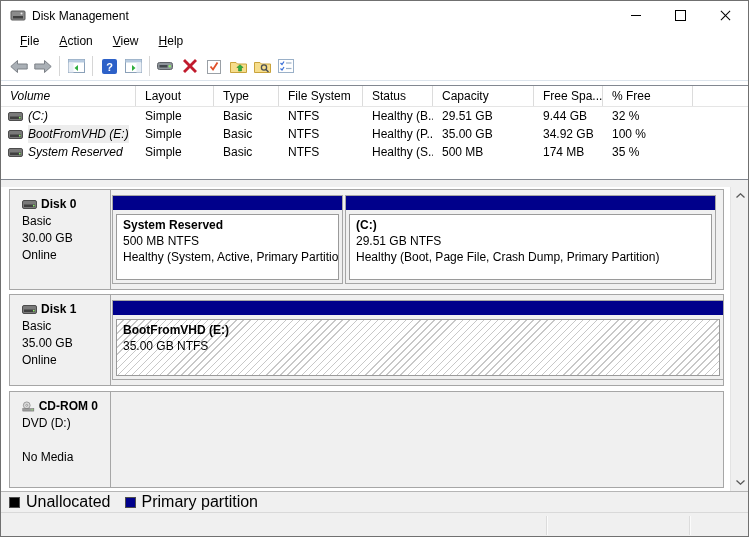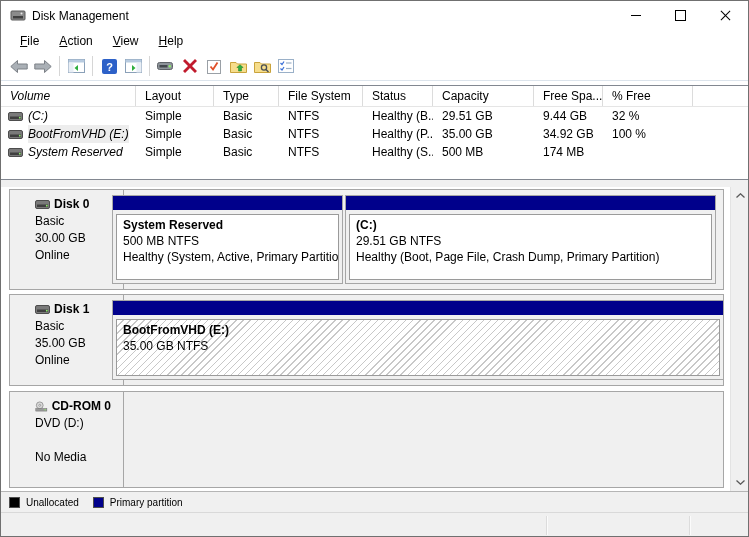--- a/index.html
+++ b/index.html
@@ -39,38 +39,38 @@
   .vol-cell{display:flex;align-items:center;gap:5px;padding-left:7px;}
   .sel-label{background:#ededed;}
   
   .splitter{position:absolute;top:179px;left:0;right:0;height:7px;background:#f0f0f0;}
   
   .graph-pane{position:absolute;top:186px;left:0;width:749px;height:304px;background:#fff;overflow:hidden;}
   .disk-row{position:absolute;left:8px;width:715px;box-sizing:border-box;border:1px solid #a6a6a6;background:#f0f0f0;}
   .row-disk0{top:2px;height:101px;}
   .row-disk1{top:107px;height:92px;}
   .row-cdrom{top:204px;height:97px;}
-  .disk-label{position:absolute;left:17px;top:0;bottom:0;width:97px;box-sizing:border-box;border-right:1px solid #a6a6a6;background:#f0f0f0;padding:6px 12px 0 8px;font-size:12px;line-height:17px;}
+  .disk-label{position:absolute;left:4px;top:0;bottom:0;width:97px;box-sizing:border-box;border-right:1px solid #a6a6a6;background:#f0f0f0;padding:6px 12px 0 8px;font-size:12px;line-height:17px;}
   .disk-name-line{display:flex;align-items:center;gap:4px;font-weight:bold;white-space:nowrap;}
   .media-status{margin-top:17px;}
   .part-area{position:absolute;left:98px;top:0;right:0;bottom:0;}
   .part-cell{position:absolute;top:5px;bottom:5px;box-sizing:border-box;border:1px solid #a6a6a6;background:#f0f0f0;}
   .p-sysres{left:4px;width:231px;}
   .p-c{left:237px;width:371px;}
   .p-e{left:4px;width:612px;}
   .part-bar{position:absolute;top:0;left:0;right:0;height:14px;background:#00008B;}
   .part-body{position:absolute;top:18px;left:3px;right:3px;bottom:3px;background:#fff;border:1px solid #9a9a9a;padding:2px 6px;overflow:hidden;font-size:12px;line-height:16px;white-space:nowrap;}
   .part-body.hatched{background:repeating-linear-gradient(135deg,#ffffff 0px,#ffffff 4px,#c8c8c8 4px,#c8c8c8 5px);}
   .part-title{font-weight:bold;}
   
   .vscroll{position:absolute;top:0;right:0;width:19px;height:304px;background:#f0f0f0;border-left:1px solid #e3e3e3;}
   .vs-btn{position:absolute;left:0;width:19px;height:17px;display:flex;align-items:center;justify-content:center;}
   .vs-up{top:0;} .vs-down{bottom:0;}
   
-  .legend{position:absolute;top:490px;left:0;right:0;height:20px;background:#f0f0f0;border-top:1px solid #b5b5b5;display:flex;align-items:center;padding-left:8px;font-size:10px;gap:6px;}
+  .legend{position:absolute;top:490px;left:0;right:0;height:20px;background:#f0f0f0;border-top:1px solid #b5b5b5;display:flex;align-items:center;padding-left:8px;font-size:16px;gap:6px;}
   .legend-swatch{width:11px;height:11px;display:inline-block;border:1px solid #4d4d4d;box-sizing:border-box;}
   .sw-unalloc{background:#000000;}
   .sw-primary{background:#00008B;margin-left:8px;}
   
   .statusbar{position:absolute;top:511px;left:0;right:0;height:25px;background:#f0f0f0;border-top:1px solid #d9d9d9;}
   .sb-sep{position:absolute;top:3px;bottom:3px;width:1px;background:#dcdcdc;border-right:1px solid #fbfbfb;}
   .sb-sep1{left:545px;} .sb-sep2{left:688px;}
 </style>
 </head>
 <body>
@@ -241,20 +241,21 @@
             <circle cx="11.8" cy="5.7" r="0.9" fill="#8ef06a"></circle>
           </svg>
         <span>System Reserved</span>
       </div>
       <div class="vl-cell c1">Simple</div>
       <div class="vl-cell c2">Basic</div>
       <div class="vl-cell c3">NTFS</div>
       <div class="vl-cell c4">Healthy (S...</div>
       <div class="vl-cell c5">500 MB</div>
       <div class="vl-cell c6">174 MB</div>
+      <div class="vl-cell c7">35 %</div>
     </div>
   </div>
 
   <div class="splitter"></div>
 
   <div class="graph-pane">
 
     <div class="disk-row row-disk0">
       <div class="disk-label">
         <div class="disk-name-line">

